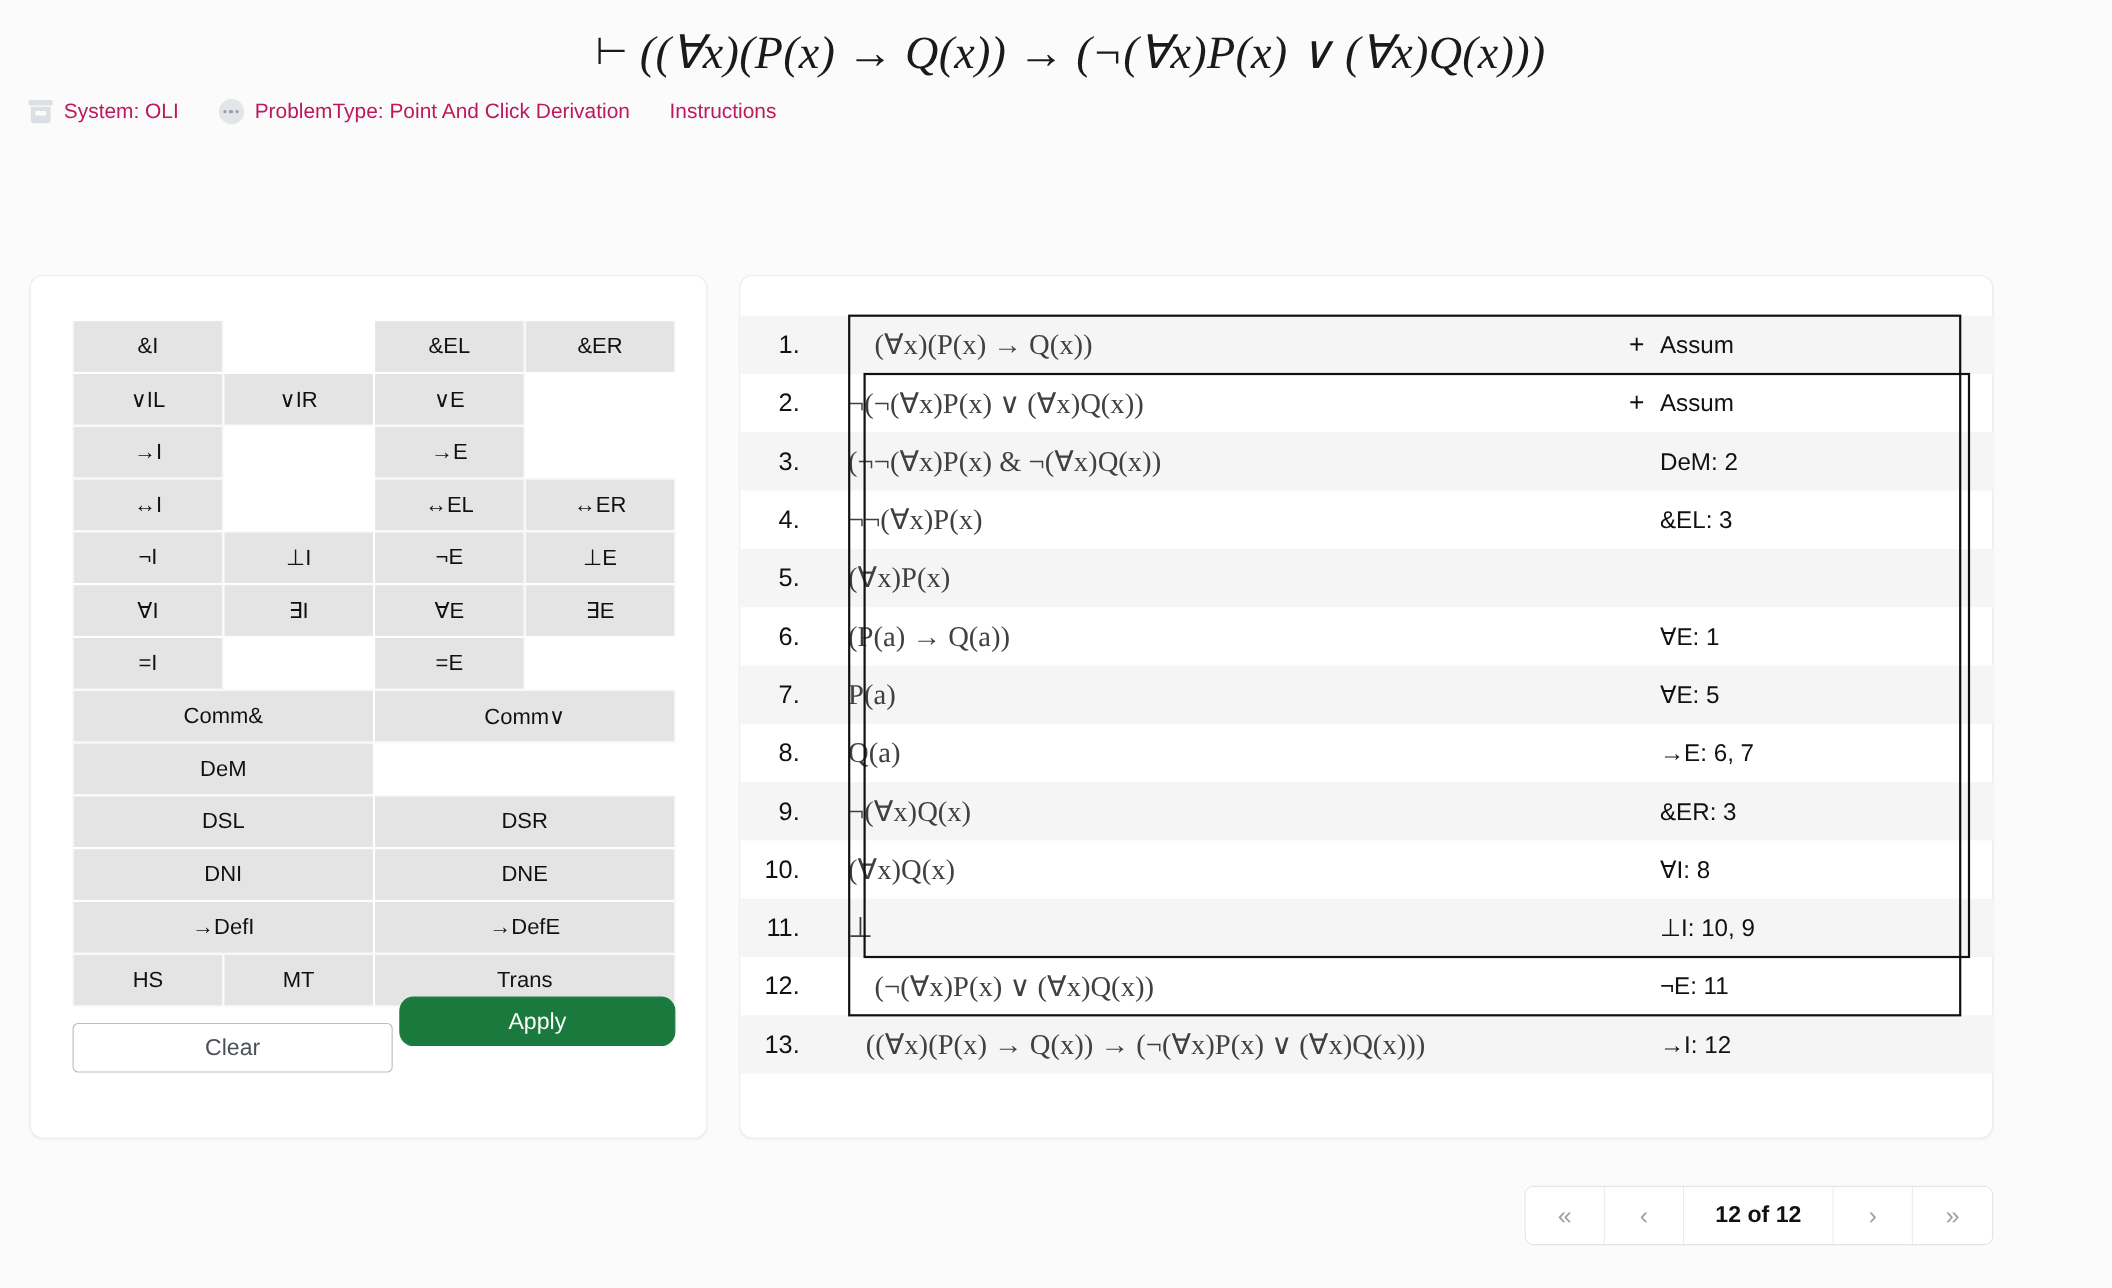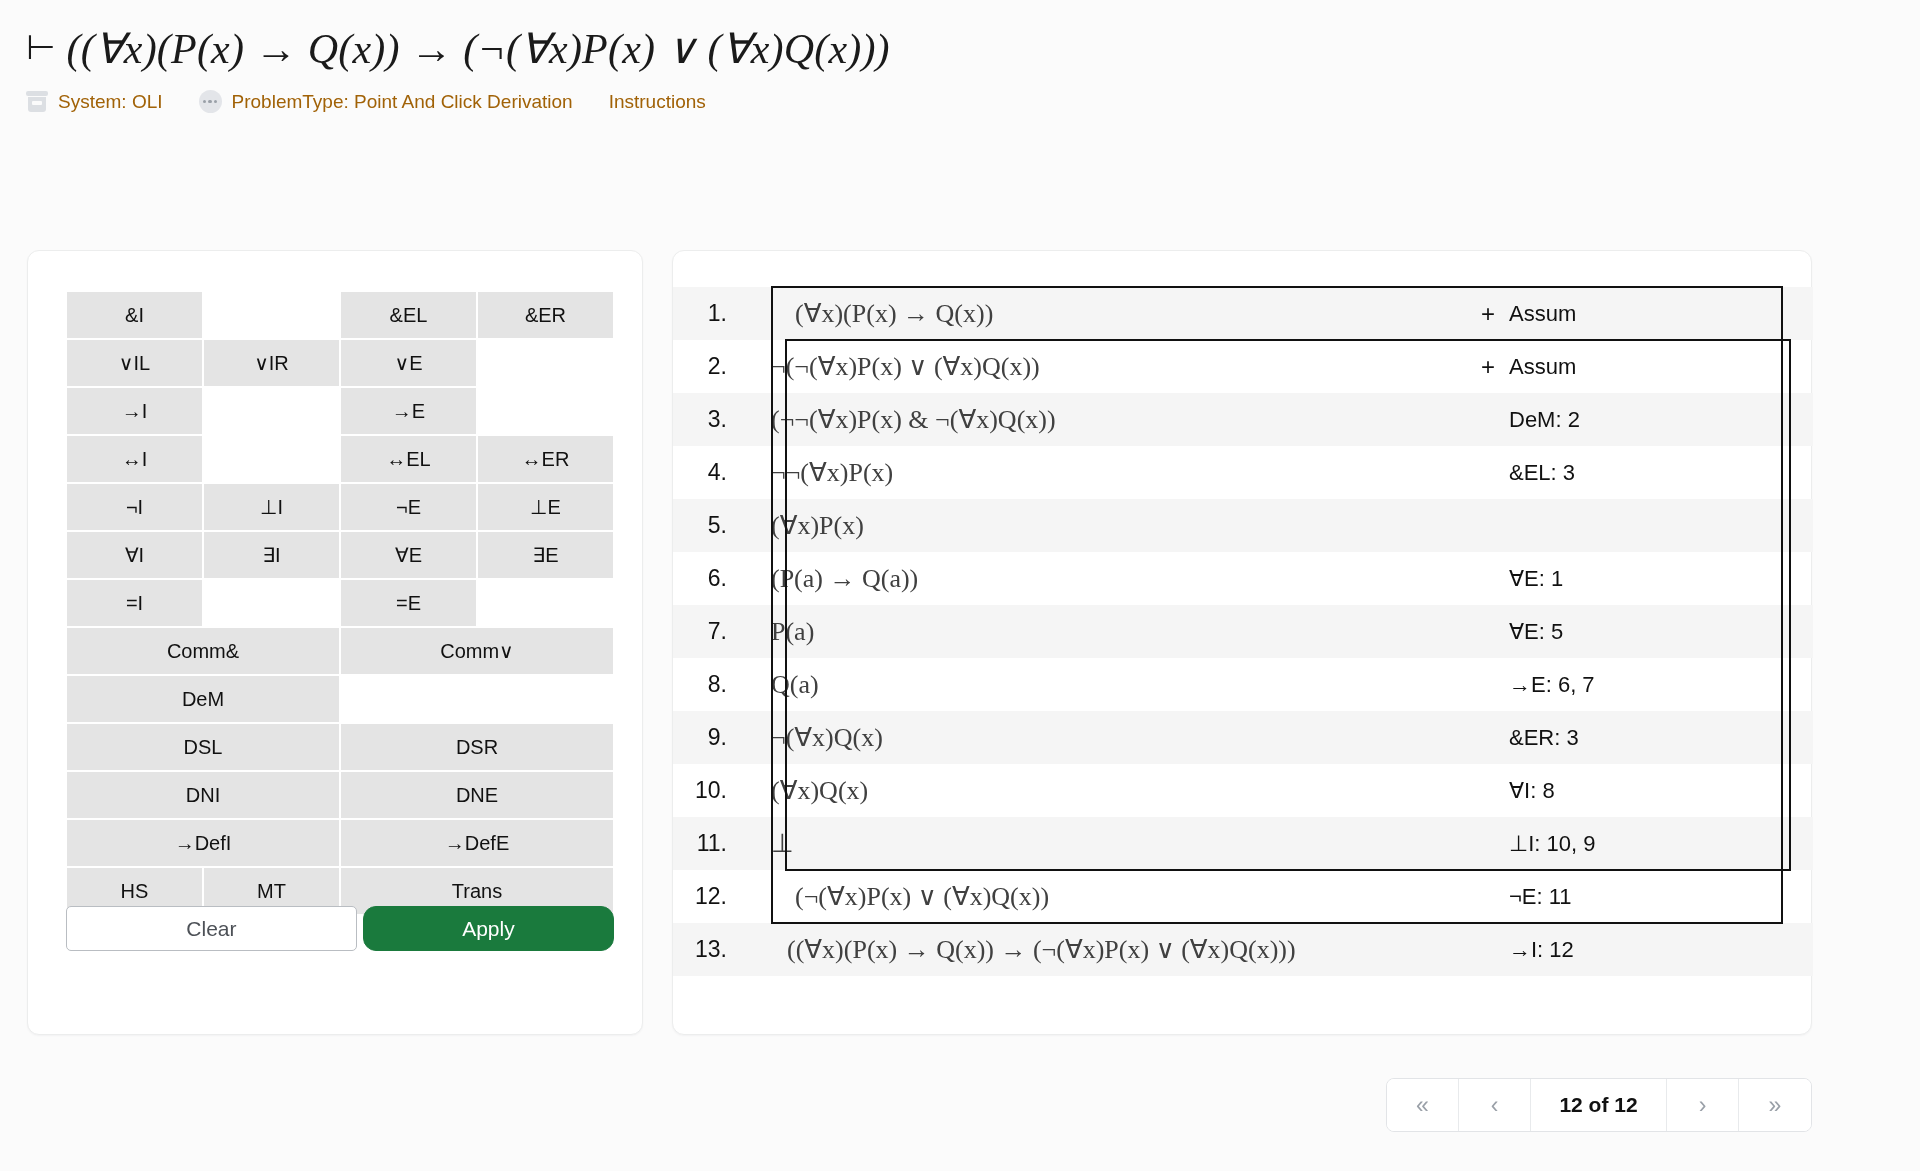--- a/index.html
+++ b/index.html
@@ -6,34 +6,34 @@
   html, body {
     margin: 0; padding: 0;
     width: 1920px; height: 1171px;
     background: #fbfbfb;
     font-family: "Liberation Sans", sans-serif;
     -webkit-font-smoothing: antialiased;
   }
   .page { position: relative; width: 1920px; height: 1171px; overflow: hidden; }
 
   
-  .header { padding: 24px 0 0 26px; }
+  .header { padding: 24px 0 0 26px; text-align: center; }
   .goal-line {
     font-family: "Liberation Serif", serif;
     font-size: 42px;
     color: #1a1a1a;
     letter-spacing: .2px;
     white-space: nowrap;
     line-height: 1.2;
   }
   .goal-line .turnstile { font-family: "DejaVu Sans", sans-serif; font-size: 34px; position: relative; top: -4px; }
   .ital { font-style: italic; }
   .meta-row {
     display: flex; align-items: center; gap: 10px;
-    margin-top: 16px; font-size: 19px; color: #a16207;
+    margin-top: 16px; font-size: 19px; color: #be185d;
   }
   .meta-item { display: flex; align-items: center; gap: 10px; margin-right: 26px; }
   .meta-item.plain { margin-right: 0; }
   .icon-bucket { width: 22px; height: 21px; position: relative; flex: 0 0 auto; }
   .icon-bucket .lid { position: absolute; left: 0; top: 0; width: 22px; height: 5px; background: #dcdfe3; border-radius: 2px; }
   .icon-bucket .body { position: absolute; left: 2px; top: 6px; width: 18px; height: 15px; background: #dcdfe3; border-radius: 0 0 3px 3px; }
   .icon-bucket .slot { position: absolute; left: 6px; top: 10px; width: 10px; height: 4px; background: #fbfbfb; border-radius: 1px; }
   .icon-dots { width: 23px; height: 23px; border-radius: 50%; background: #e3e5e9; display: flex; align-items: center; justify-content: center; gap: 2.5px; flex: 0 0 auto; }
   .icon-dots i { width: 3.2px; height: 3.2px; border-radius: 50%; background: #9aa0a8; display: block; }
 
@@ -73,20 +73,21 @@
   
   .action-row { position: absolute; left: 38px; top: 655px; width: 548px; display: flex; gap: 6px; }
   .btn-clear {
     width: 314px; height: 45px;
     background: #fff;
     border: 1px solid #b9bdc2;
     border-radius: 5px;
     color: #4d5157; font-size: 21px;
     display: flex; align-items: center; justify-content: center;
     cursor: pointer;
+    margin-top: 24px;
   }
   .btn-apply {
     width: 271px; height: 45px;
     background: #1a7a3d;
     border: 1px solid #1a7a3d;
     border-radius: 13px;
     color: #fff; font-size: 21px;
     display: flex; align-items: center; justify-content: center;
     cursor: pointer;
   }

